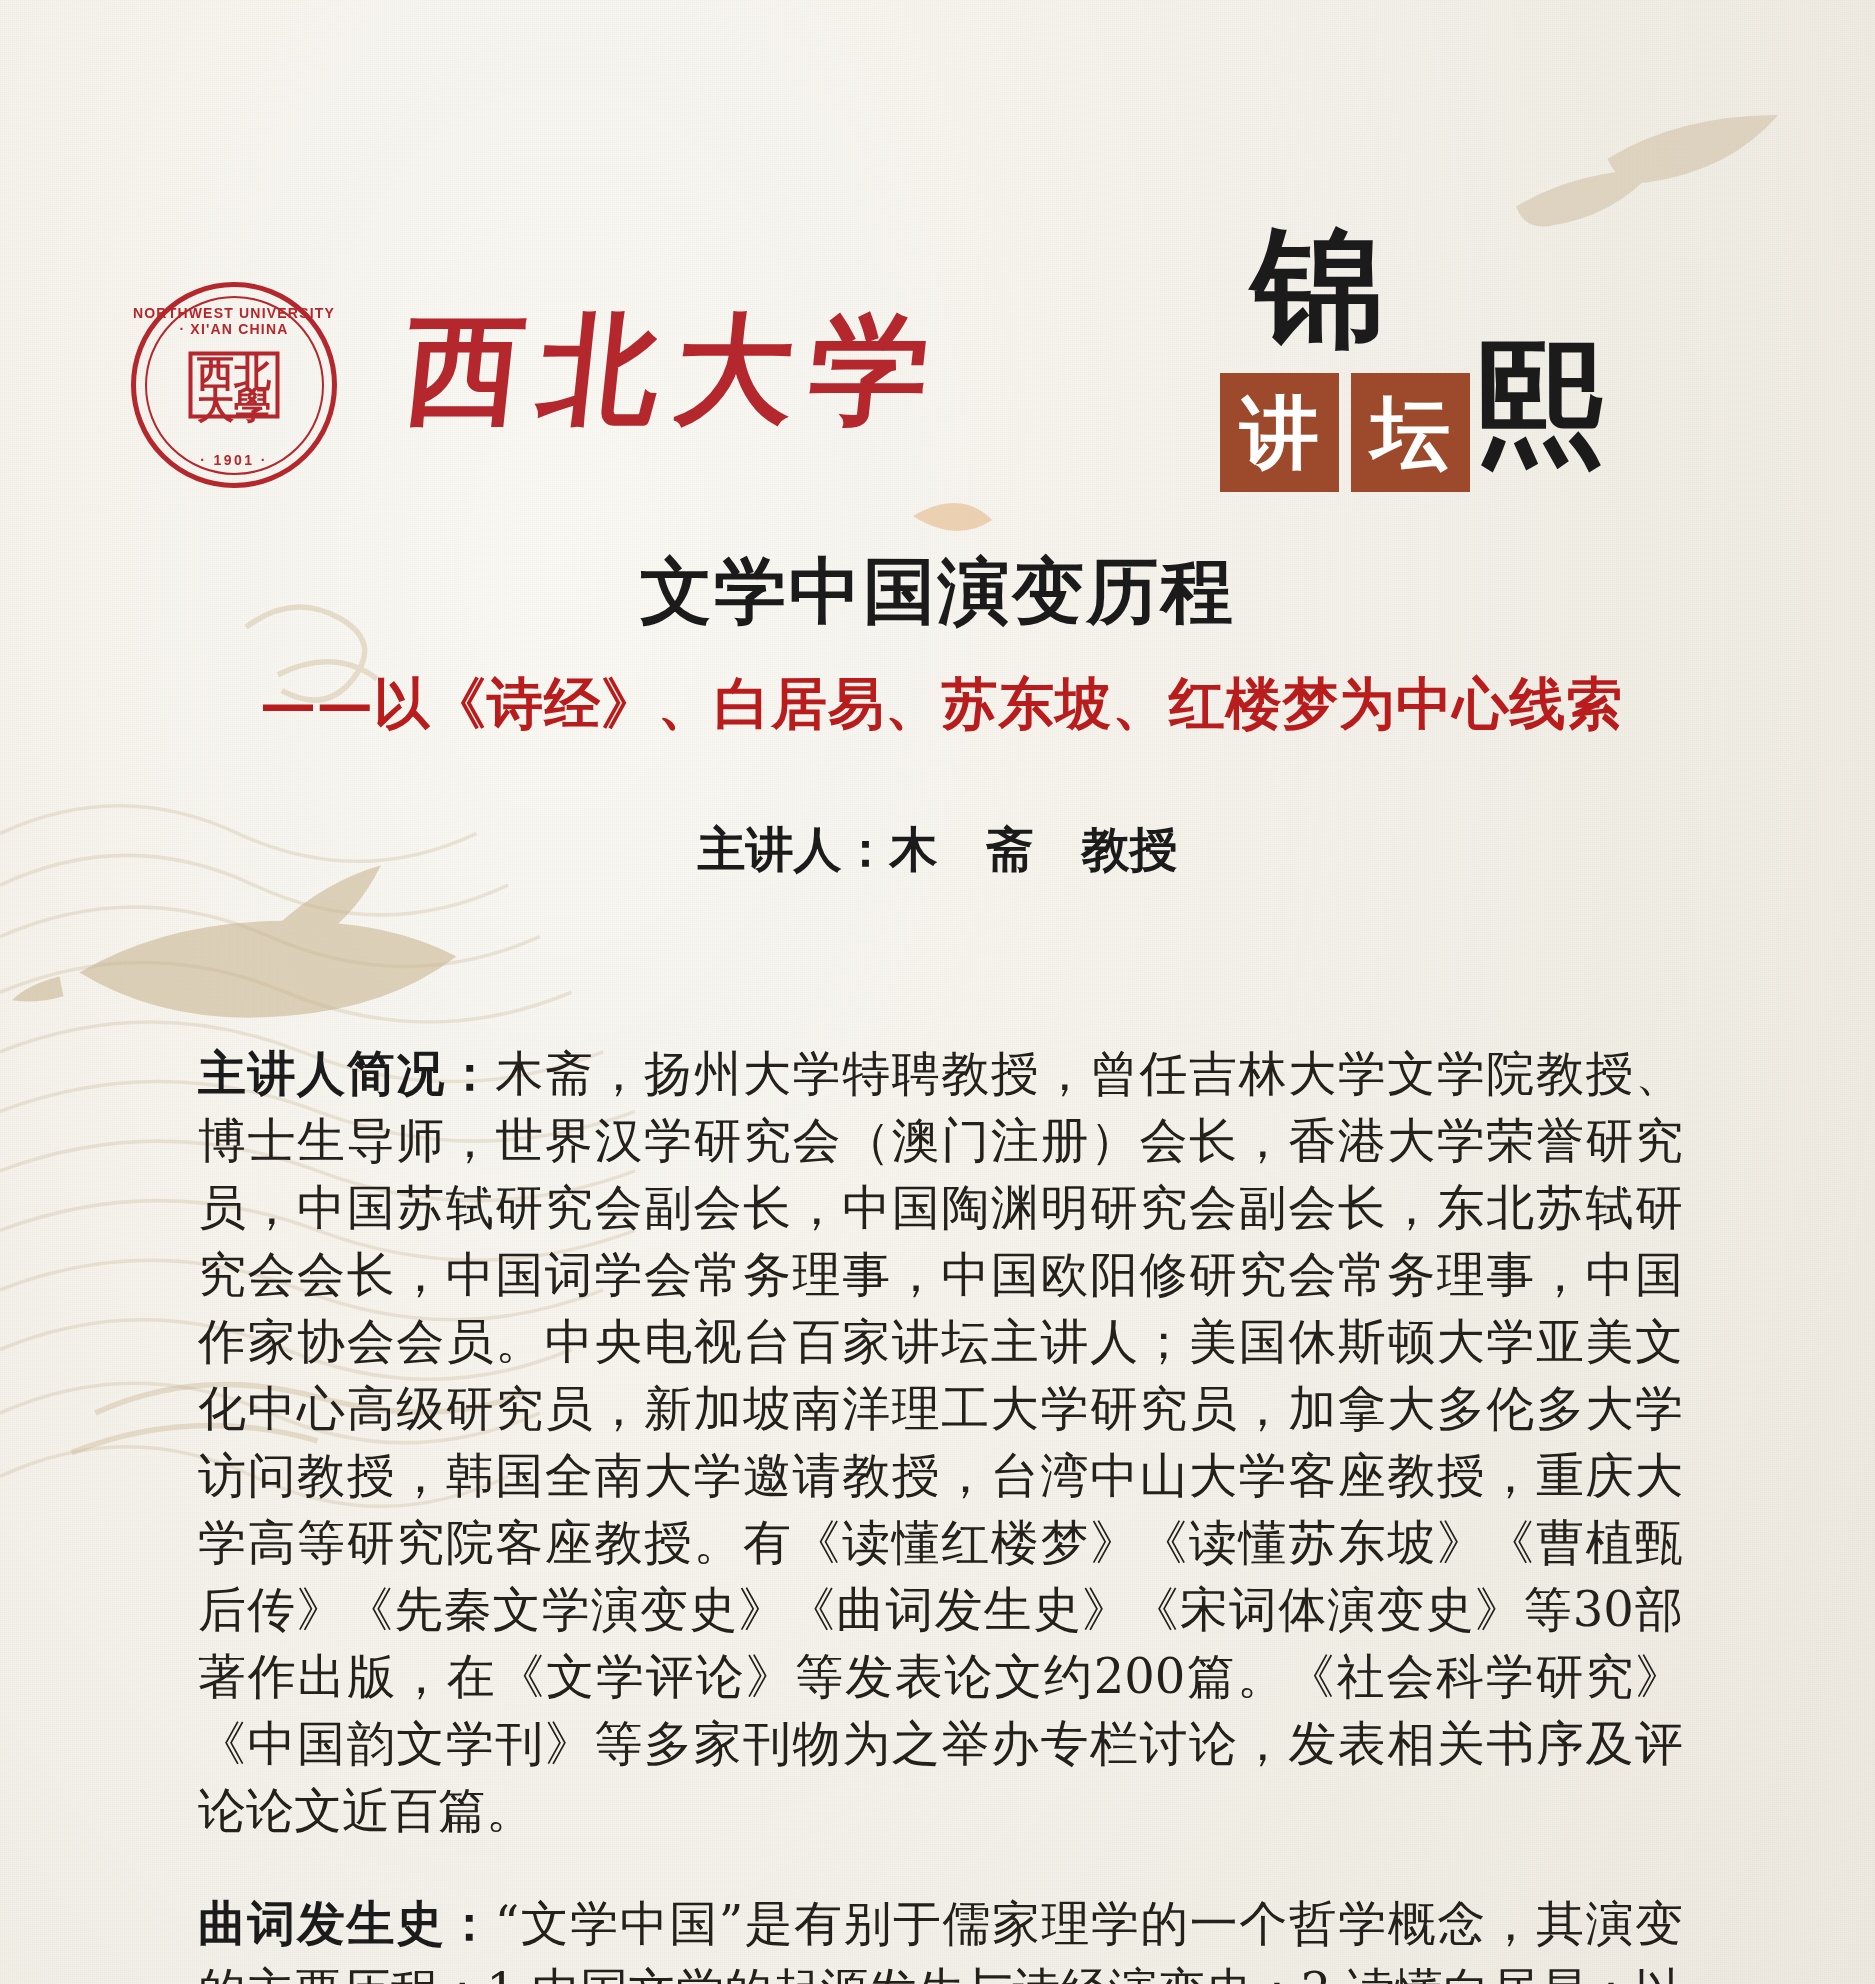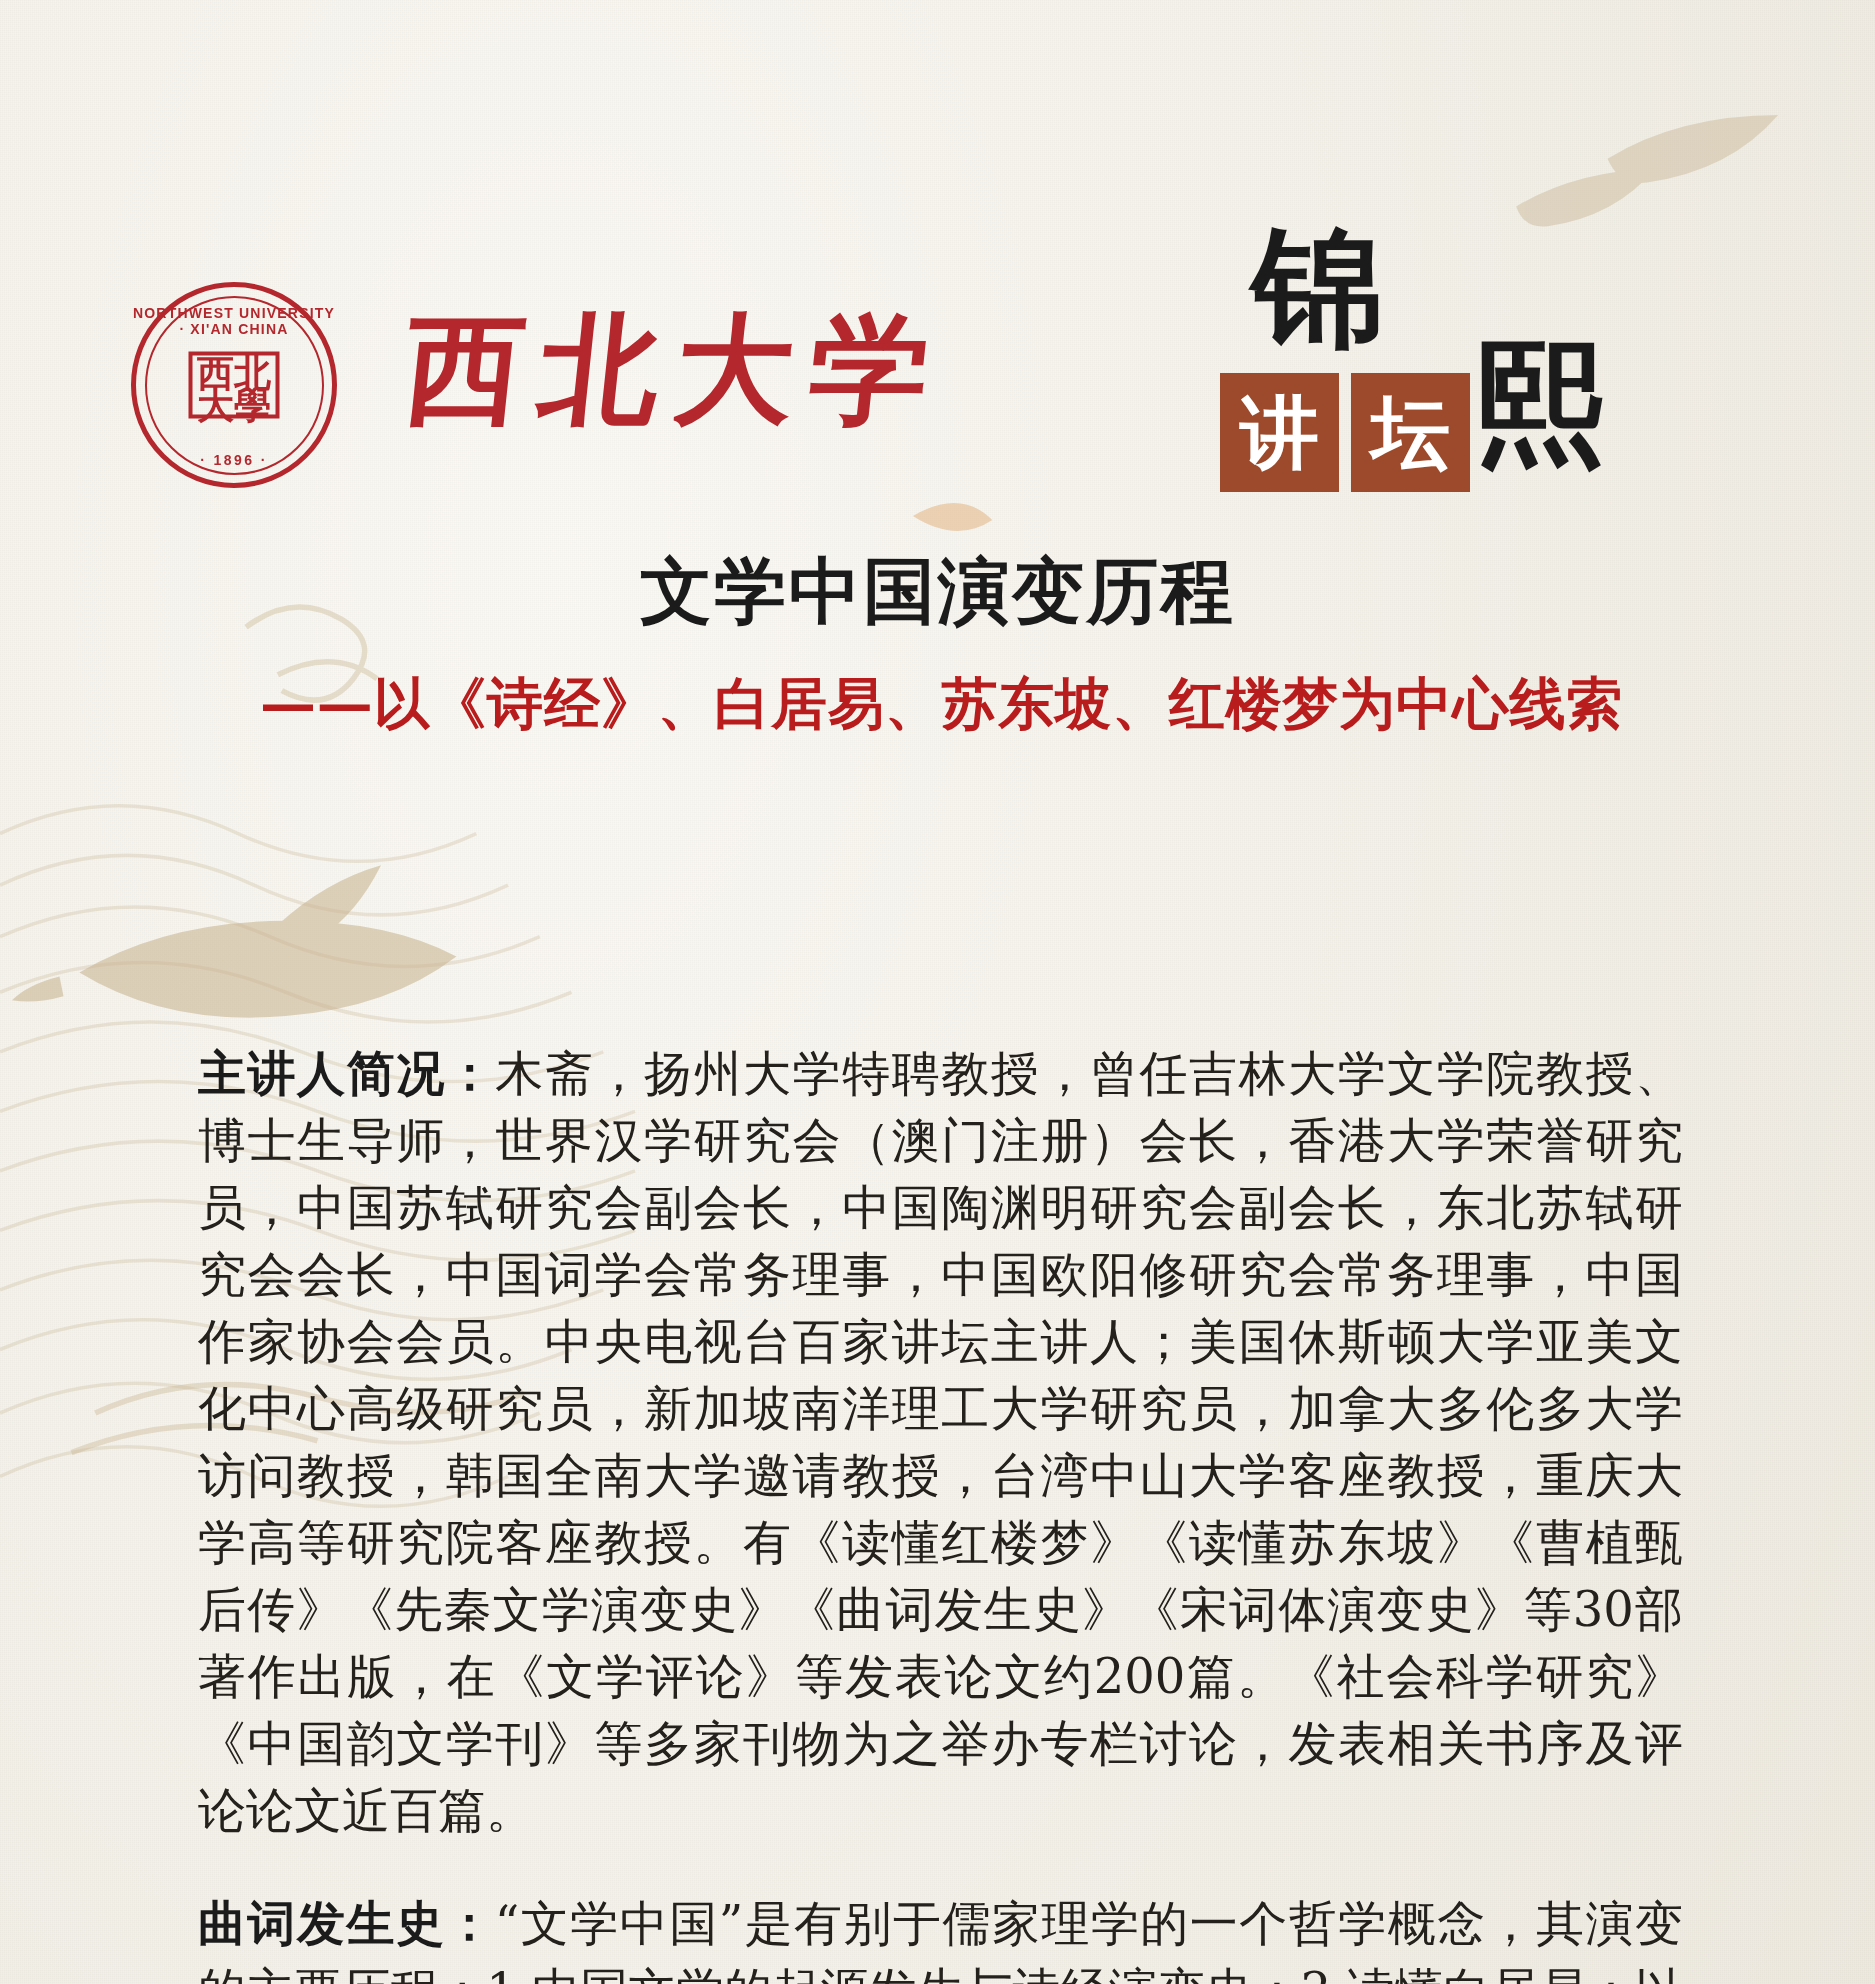--- a/index.html
+++ b/index.html
@@ -278,37 +278,38 @@
       <path d="M660 6600 q 200 -90 350 -60 q -170 100 -350 60 z"></path>
     </g>
   </svg>
 
   <div class="header">
     <div class="seal">
       <div class="seal-ring"></div>
       <div class="seal-ring2"></div>
       <div class="seal-top-text">NORTHWEST UNIVERSITY · XI'AN CHINA</div>
       <div class="seal-center">西北大學</div>
-      <div class="seal-bottom-text">· 1896 ·</div>
+      <div class="seal-bottom-text">· 1901 ·</div>
     </div>
 
     <div class="univ-name">
       <div class="univ-name-text">西北大学</div>
     </div>
 
     <div class="forum-logo">
       <div class="forum-jin">锦</div>
       <div class="forum-xi">熙</div>
       <div class="forum-box b1">讲</div>
       <div class="forum-box b2">坛</div>
     </div>
   </div>
 
   <div class="title-main">文学中国演变历程</div>
   <div class="title-sub">——以《诗经》、白居易、苏东坡、红楼梦为中心线索</div>
+  <div class="speaker-line l1">主讲人：木　斋　教授</div>
 
   <div class="body-block body-bio">
     <span class="label">主讲人简况：</span><span>木斋，扬州大学特聘教授，曾任吉林大学文学院教授、博士生导师，世界汉学研究会（澳门注册）会长，香港大学荣誉研究员，中国苏轼研究会副会长，中国陶渊明研究会副会长，东北苏轼研究会会长，中国词学会常务理事，中国欧阳修研究会常务理事，中国作家协会会员。中央电视台百家讲坛主讲人；美国休斯顿大学亚美文化中心高级研究员，新加坡南洋理工大学研究员，加拿大多伦多大学访问教授，韩国全南大学邀请教授，台湾中山大学客座教授，重庆大学高等研究院客座教授。有《读懂红楼梦》《读懂苏东坡》《曹植甄后传》《先秦文学演变史》《曲词发生史》《宋词体演变史》等30部著作出版，在《文学评论》等发表论文约200篇。《社会科学研究》《中国韵文学刊》等多家刊物为之举办专栏讨论，发表相关书序及评论论文近百篇。</span>
   </div>
 
   <div class="body-block body-outline">
     <span class="label">曲词发生史：</span><span>“文学中国”是有别于儒家理学的一个哲学概念，其演变的主要历程：1.中国文学的起源发生与诗经演变史；2.读懂白居易：以《赋得古原草送别》为中心，破译白居易生平重要诗作的写作背景及其深刻含意；3.读懂苏东坡：野性、审美人生与文学中国；4.读懂红楼梦：脂砚斋重写石头记是解读红楼之谜的总钥匙。</span>
   </div>
 
 </div>

